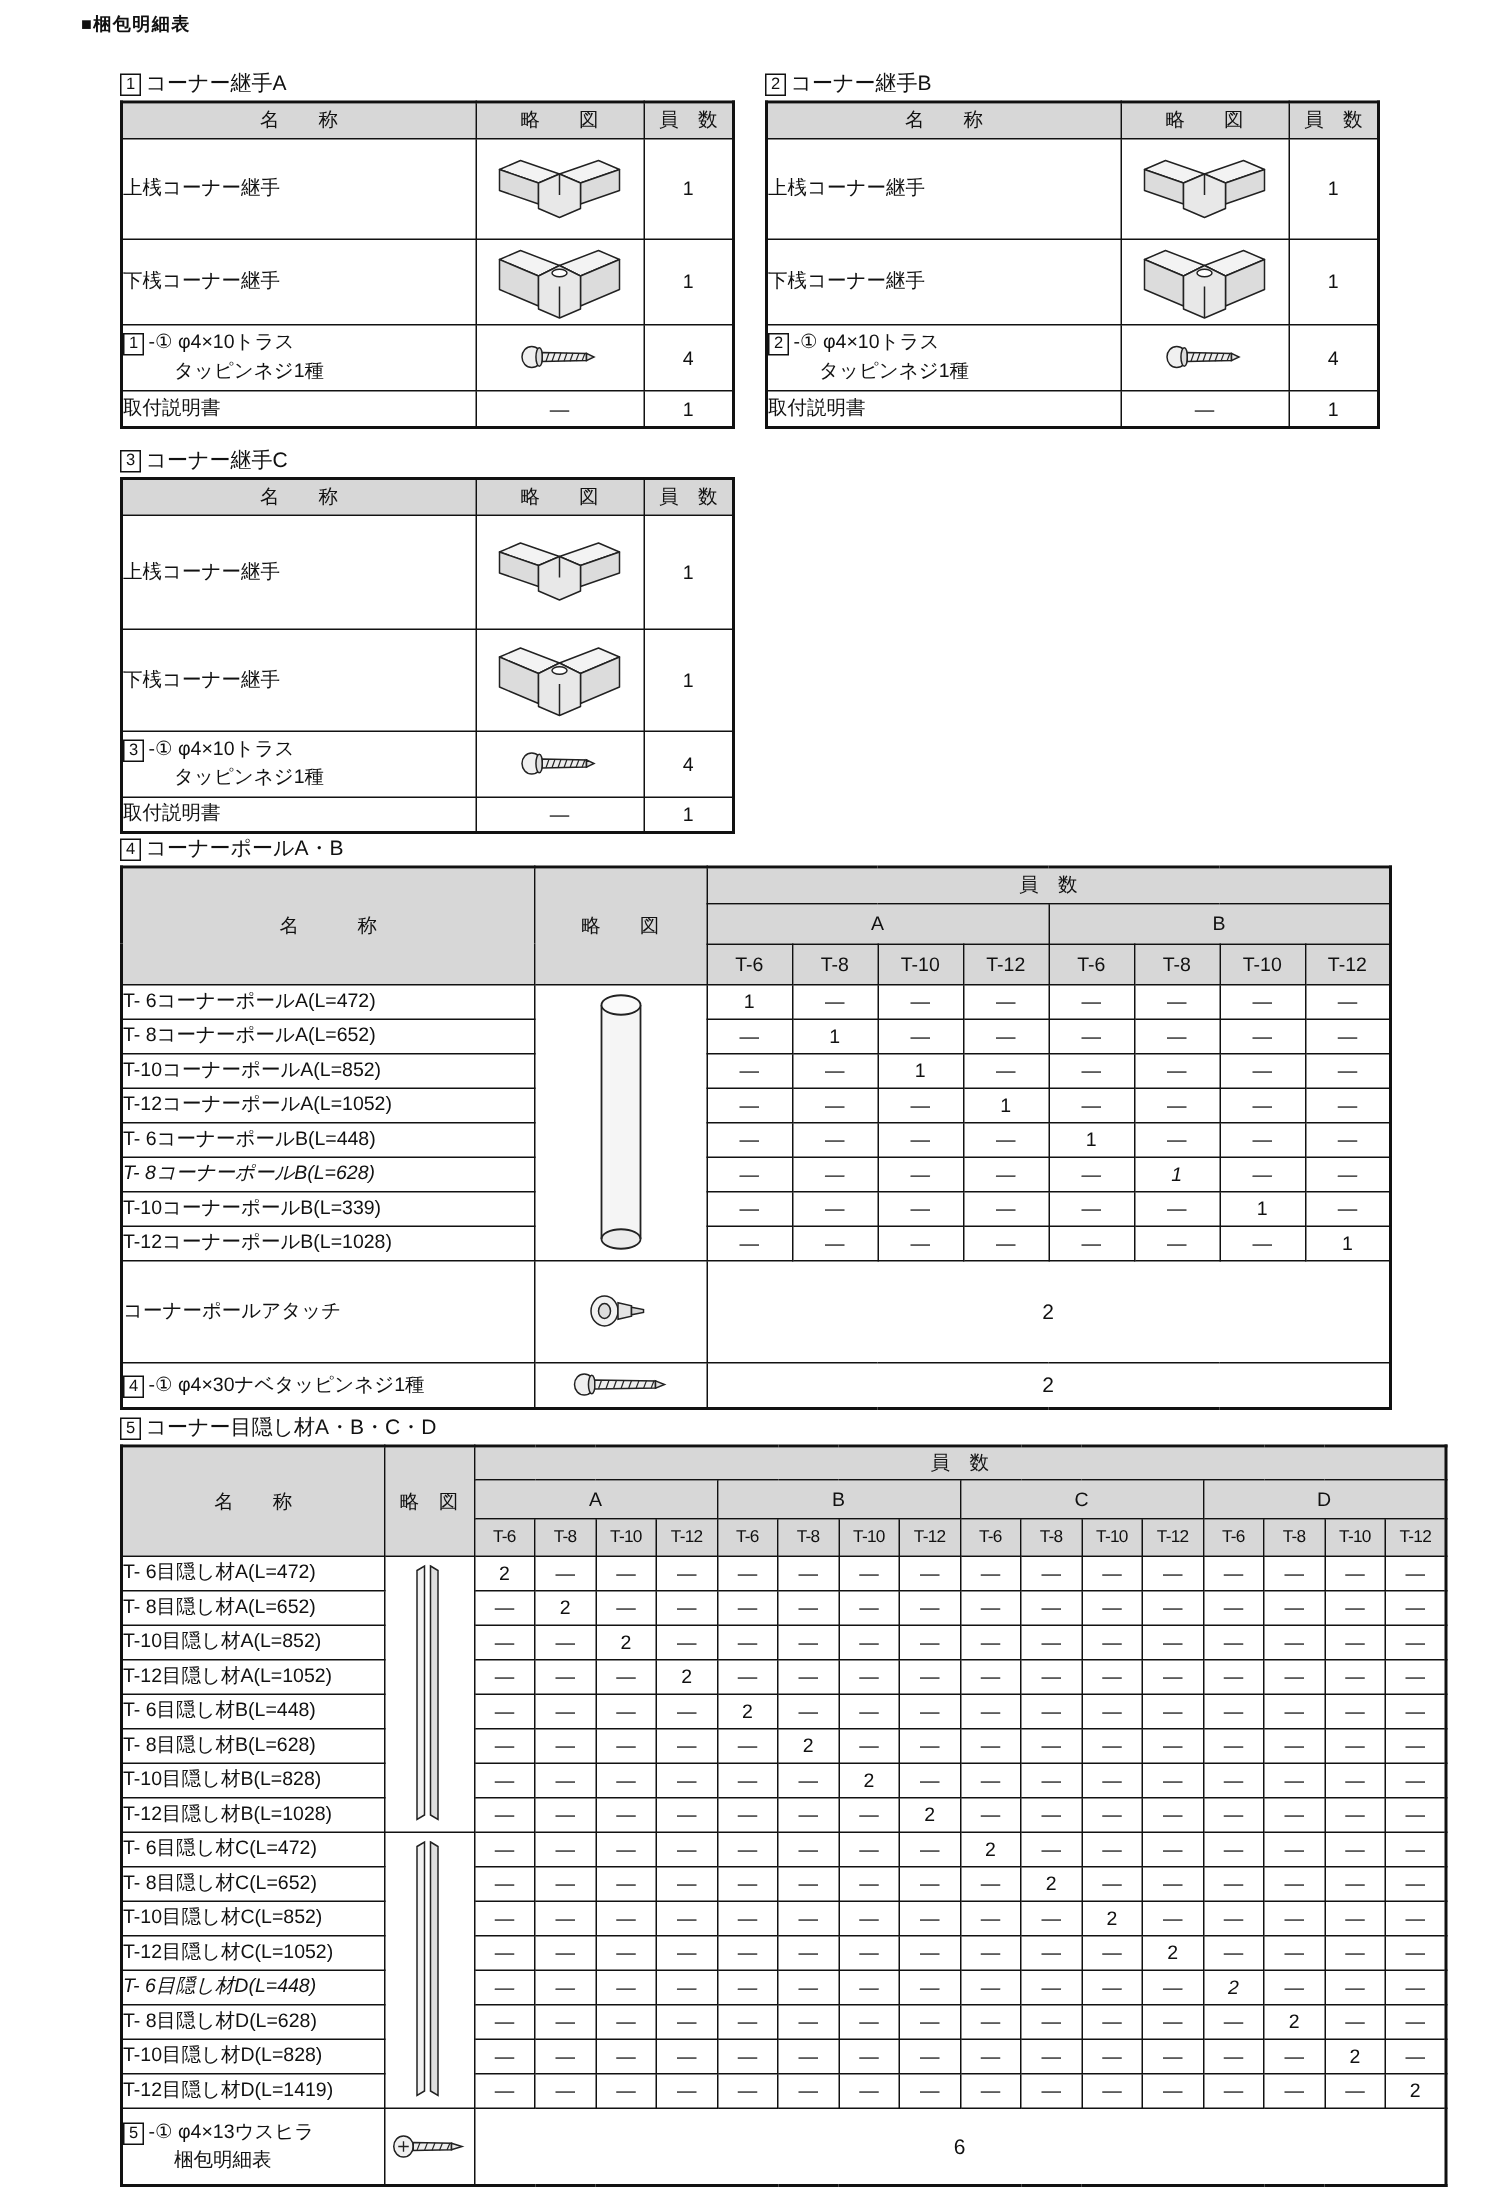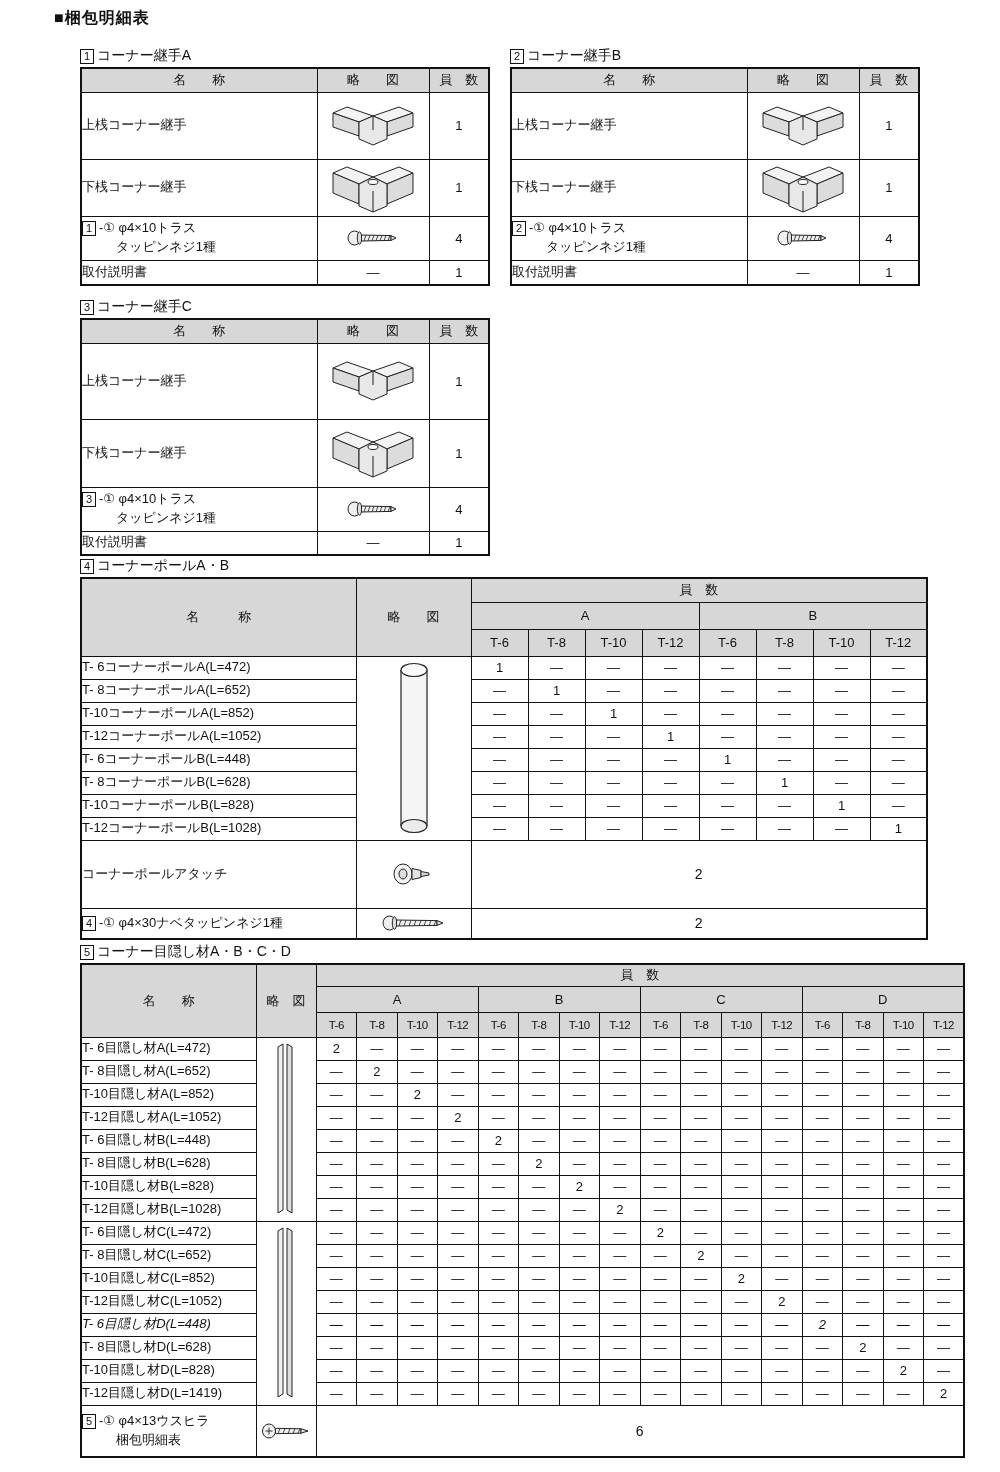--- a/index.html
+++ b/index.html
@@ -2,21 +2,21 @@
 <html style="--hdr-bg: #d7d7d7;"><head>
 <meta charset="utf-8">
 <style>
   * { box-sizing: border-box; }
   html,body { margin:0; padding:0; background:#fff; }
   .page {
     position:relative; width:1000px; height:1472px; background:#fff;
     font-family:"Liberation Sans","DejaVu Sans",sans-serif; color:#111;
     overflow:hidden;
   }
-  .page-title { position:absolute; left:54px; top:8px; font-size:16px; font-weight:bold; letter-spacing:1px; }
+  .page-title { position:absolute; left:54px; top:8px; font-size:12px; font-weight:bold; letter-spacing:1px; }
   .sec { position:absolute; }
   .sec-label { font-size:14px; height:18px; margin-bottom:2px; display:flex; align-items:center; white-space:nowrap; }
   .boxnum {
     display:inline-block; border:1px solid #111; font-size:11px; line-height:13px;
     min-width:14px; text-align:center; padding:0 1px; margin-right:3px; background:#fff;
   }
   table.grid { border-collapse:collapse; table-layout:fixed; background:#fff; border:2px solid #111; }
   table.grid th, table.grid td {
     border:1px solid #111; padding:0; font-weight:normal; font-size:13px;
     overflow:hidden; vertical-align:middle;
@@ -380,33 +380,33 @@
             <td class="name-cell">T- 6コーナーポールB(L=448)</td>
             <td class="qty-cell">—</td>
             <td class="qty-cell">—</td>
             <td class="qty-cell">—</td>
             <td class="qty-cell">—</td>
             <td class="qty-cell">1</td>
             <td class="qty-cell">—</td>
             <td class="qty-cell">—</td>
             <td class="qty-cell">—</td>
           </tr>
-          <tr style="height: 23px;">
+          <tr style="height: 23px; font-style: italic;">
             <td class="name-cell">T- 8コーナーポールB(L=628)</td>
             <td class="qty-cell">—</td>
             <td class="qty-cell">—</td>
             <td class="qty-cell">—</td>
             <td class="qty-cell">—</td>
             <td class="qty-cell">—</td>
             <td class="qty-cell">1</td>
             <td class="qty-cell">—</td>
             <td class="qty-cell">—</td>
           </tr>
           <tr style="height: 23px;">
-            <td class="name-cell">T-10コーナーポールB(L=828)</td>
+            <td class="name-cell">T-10コーナーポールB(L=339)</td>
             <td class="qty-cell">—</td>
             <td class="qty-cell">—</td>
             <td class="qty-cell">—</td>
             <td class="qty-cell">—</td>
             <td class="qty-cell">—</td>
             <td class="qty-cell">—</td>
             <td class="qty-cell">1</td>
             <td class="qty-cell">—</td>
           </tr>
           <tr style="height: 23px;">

